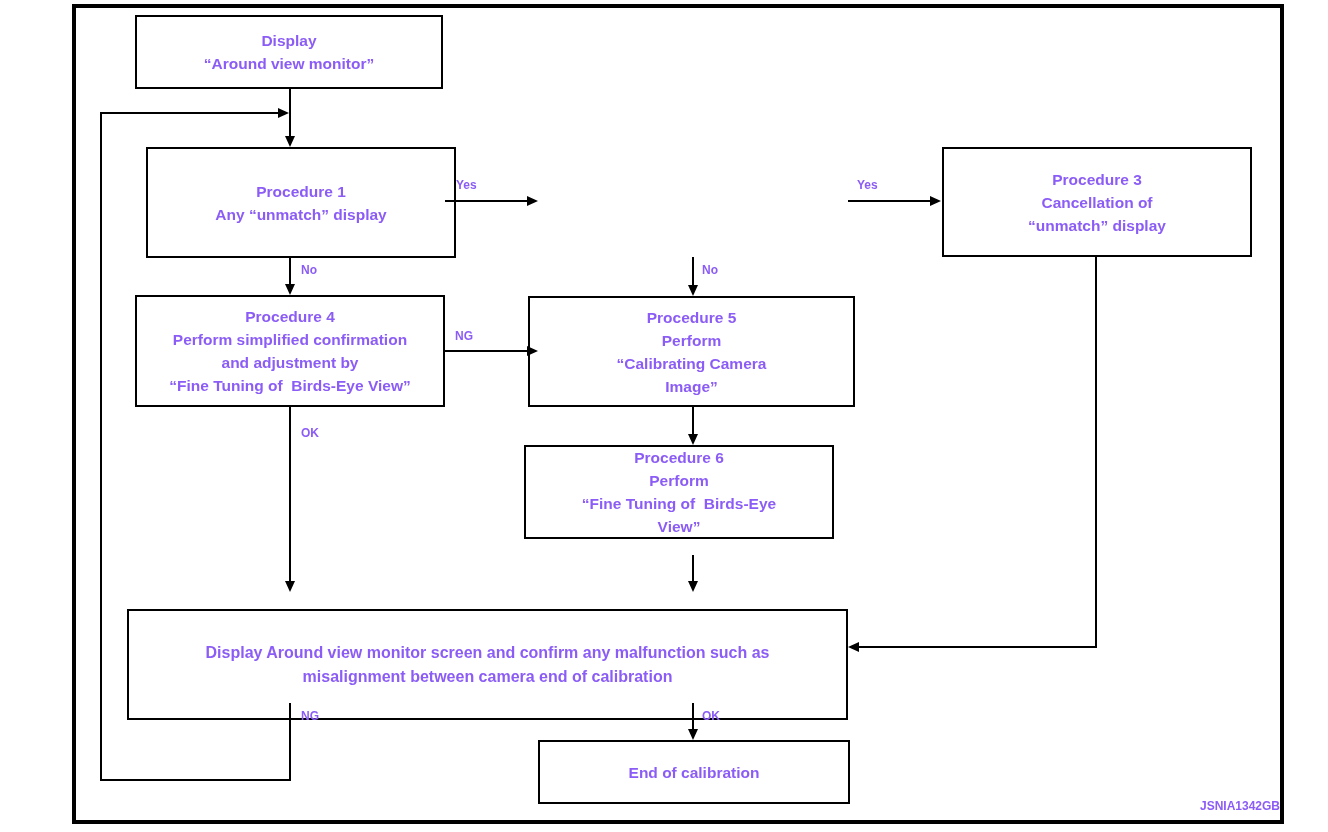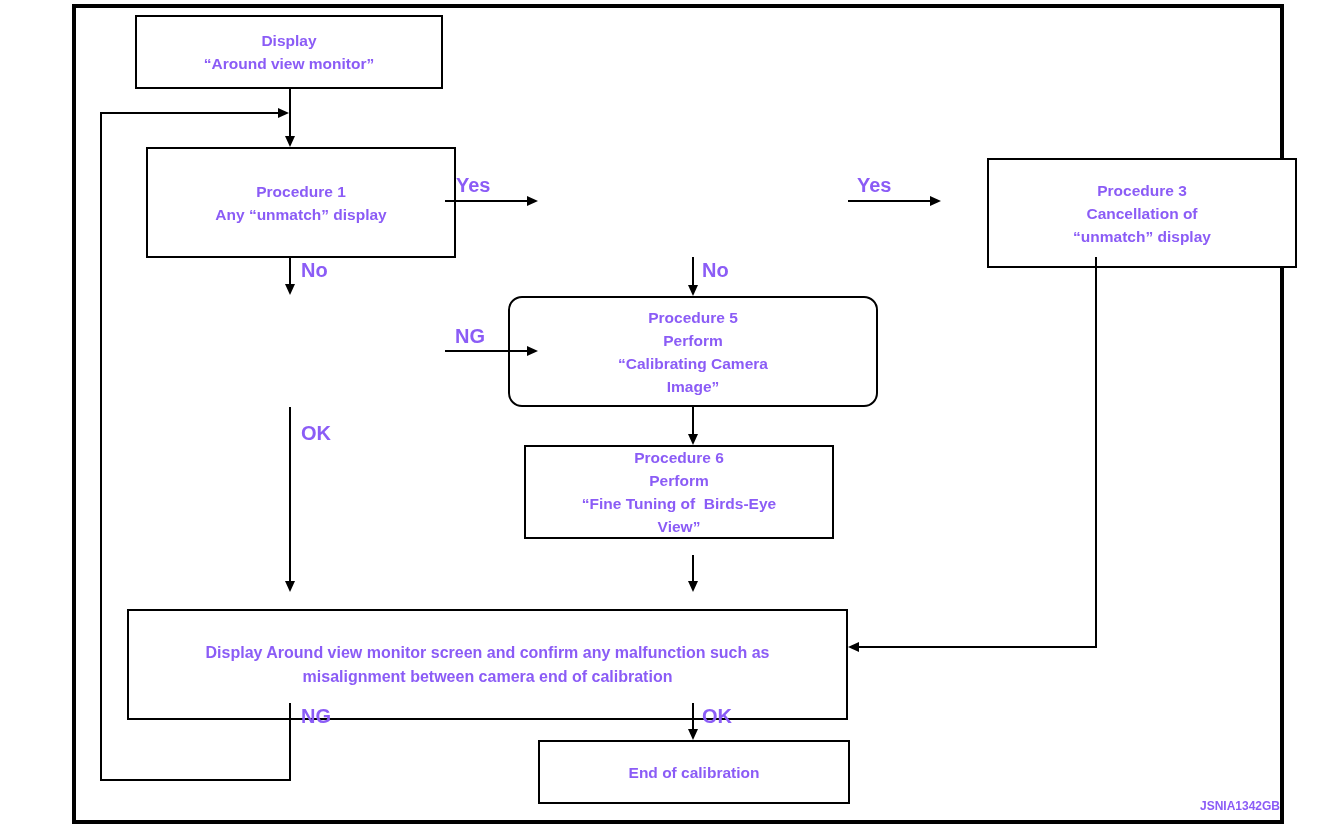--- a/index.html
+++ b/index.html
@@ -11,47 +11,51 @@
     position:absolute;left:72px;top:4px;width:1212px;height:820px;
     border:4px solid #000;box-sizing:border-box;background:transparent;
   }
   .node{
     position:absolute;border:2px solid #000;background:#fff;box-sizing:border-box;
     display:flex;align-items:center;justify-content:center;
     text-align:center;white-space:pre-wrap;
     font-weight:bold;font-size:15.5px;line-height:23px;
   }
   .edge{position:absolute;background:#000;}
-  .lbl{position:absolute;font-weight:bold;font-size:20px;line-height:18px;white-space:nowrap;}
+  .lbl{position:absolute;font-weight:bold;font-size:12px;line-height:18px;white-space:nowrap;}
   .ah{position:absolute;width:0;height:0;}
   .ah.down{border-left:5px solid transparent;border-right:5px solid transparent;border-top:11px solid #000;}
   .ah.right{border-top:5px solid transparent;border-bottom:5px solid transparent;border-left:11px solid #000;}
   .ah.left{border-top:5px solid transparent;border-bottom:5px solid transparent;border-right:11px solid #000;}
   .figid{position:absolute;right:48px;top:799px;font-weight:bold;font-size:12px;line-height:14px;}
 </style>
 </head>
 <body>
 
 <div class="canvas">
 
   <div class="frame"></div>
 
   <div class="node" style="left:135px;top:15px;width:308px;height:74px;">Display
 “Around view monitor”</div>
 
   <div class="node" style="left:146px;top:147px;width:310px;height:111px;">Procedure 1
 Any “unmatch” display</div>
 
 
-  <div class="node" style="left:987px;top:147px;width:310px;height:110px;margin-top:11px;">Procedure 3
+  <div class="node" style="left:942px;top:147px;width:310px;height:110px;">Procedure 3
 Cancellation of
 “unmatch” display</div>
 
+  <div class="node" style="left:135px;top:295px;width:310px;height:112px;">Procedure 4
+Perform simplified confirmation
+and adjustment by
+“Fine Tuning of  Birds-Eye View”</div>
 
-  <div class="node" style="left:508px;top:296px;width:370px;height:111px;border-radius:14px;">Procedure 5
+  <div class="node" style="left:528px;top:296px;width:327px;height:111px;">Procedure 5
 Perform
 “Calibrating Camera
 Image”</div>
 
   <div class="node" style="left:524px;top:445px;width:310px;height:94px;">Procedure 6
 Perform
 “Fine Tuning of  Birds-Eye
 View”</div>
 
   <div class="node" style="left:127px;top:592px;width:721px;height:111px;font-size:16px;line-height:24px;margin-top:17px;">Display Around view monitor screen and confirm any malfunction such as

